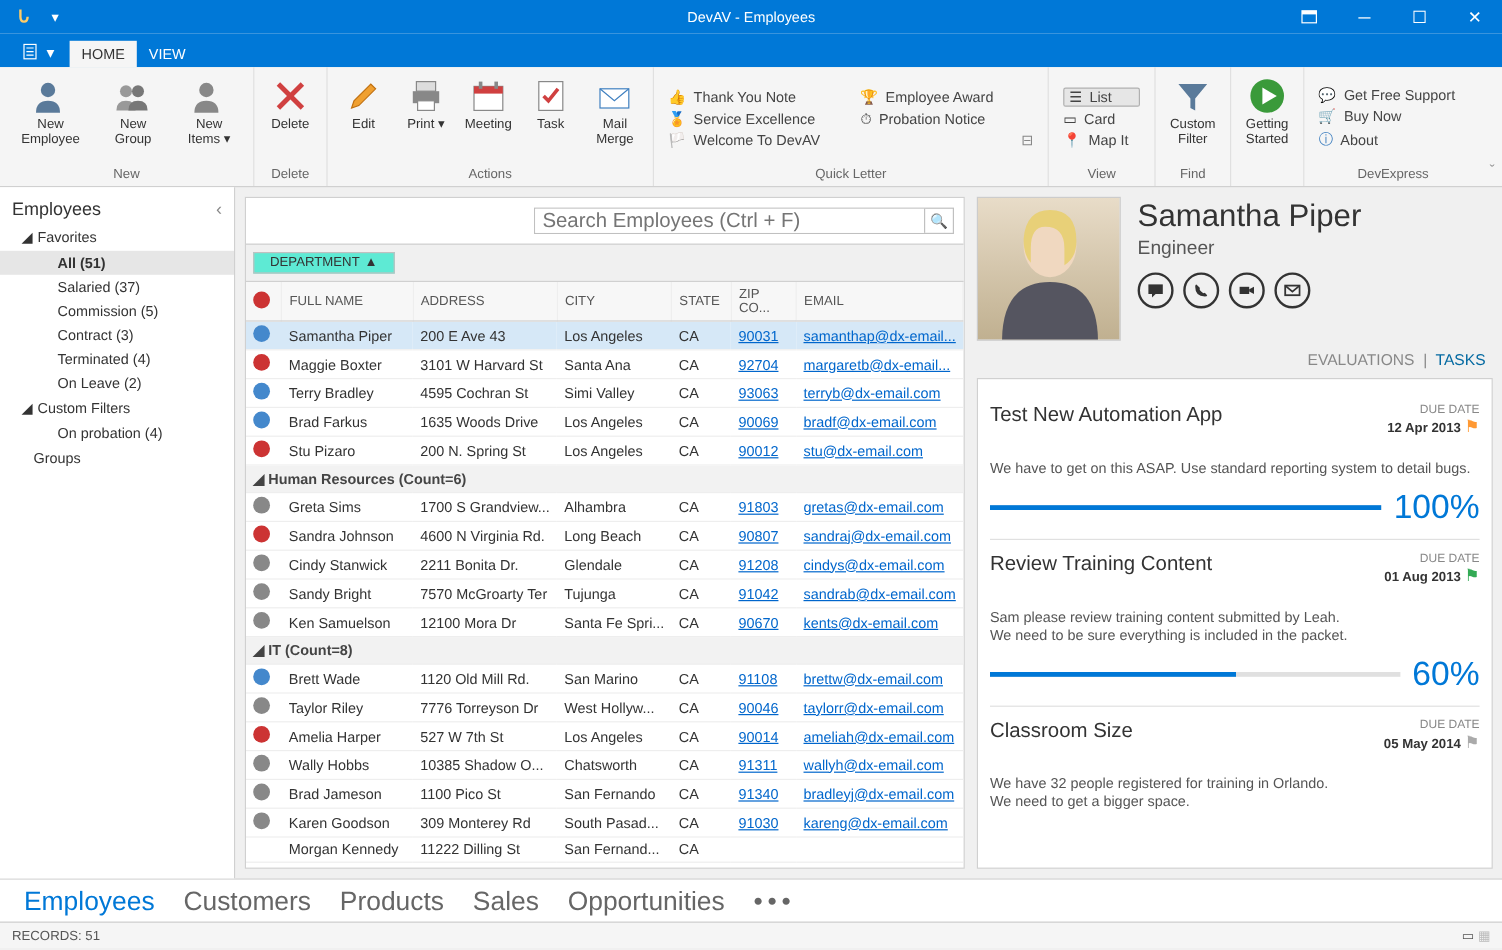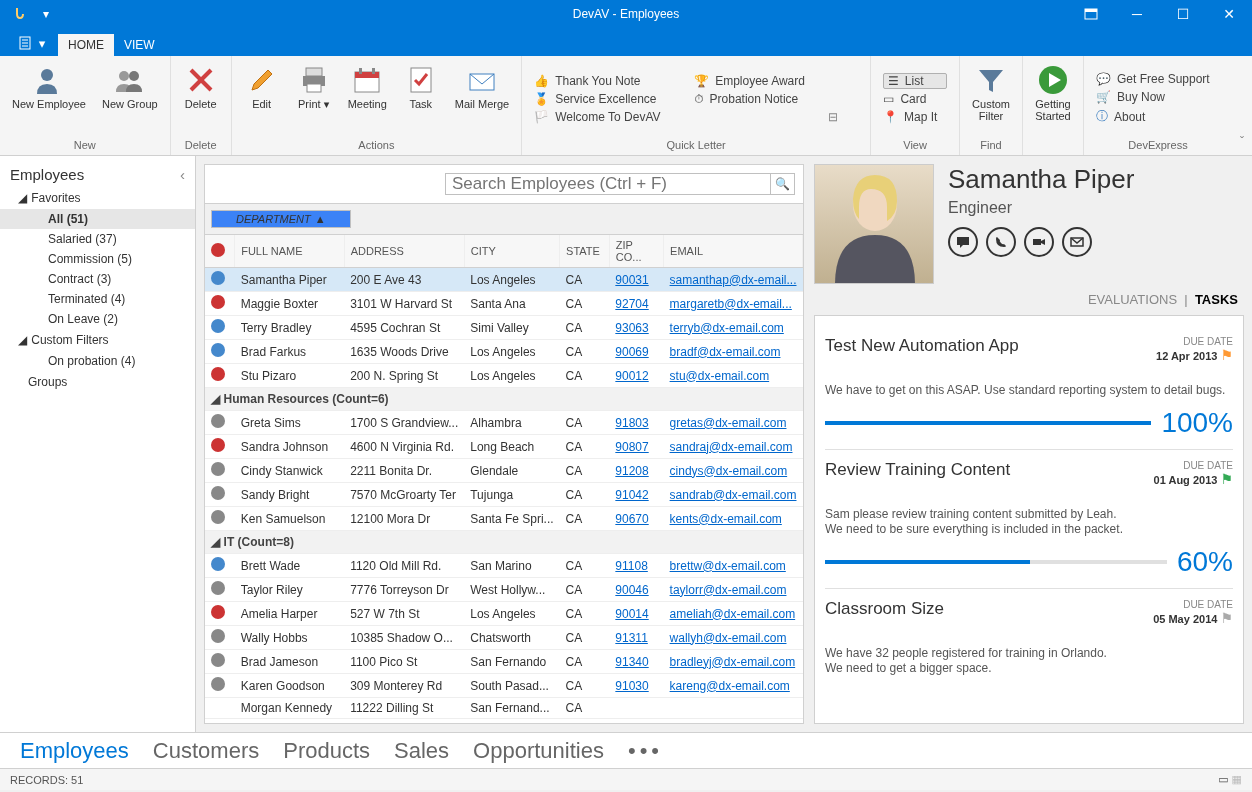--- a/index.html
+++ b/index.html
@@ -39,41 +39,41 @@
 .nav-item { padding: 3px 10px 3px 48px; font-size: 12px; cursor: pointer; }
 .nav-item.sel { background: #e6e6e6; font-weight:bold;}
 
 .main { flex: 1; display: flex; gap: 10px; padding: 8px; }
 .gridpane { flex: 1; min-width: 0; display:flex; flex-direction:column; border:1px solid #d0d0d0; background:#fff;}
 .searchbar { padding: 8px; text-align:right; }
 .searchbox { display:inline-flex; width: 350px; border: 1px solid #c0c0c0; height:22px;}
 .searchbox input { flex:1; border:none; padding:0 6px; font-size:17px; outline:none;}
 .searchbox .sbtn { width:24px; display:flex; align-items:center; justify-content:center; border-left:1px solid #c0c0c0; cursor:pointer; color:#888;}
 .groupbar { background:#f0f0f0; border-top:1px solid #d0d0d0; border-bottom:1px solid #d0d0d0; padding:6px; font-size:11px;}
-.groupchip { display:inline-flex; align-items:center; background:#3b82f6; border:1px solid #c0c0c0; padding:2px 24px; gap:4px; font-size:11px;font-style:italic;}
+.groupchip { display:inline-flex; align-items:center; background:#5eead4; border:1px solid #c0c0c0; padding:2px 13px; gap:4px; font-size:11px;}
 
 table { width:100%; border-collapse:collapse; font-size:12px; }
 thead th { background:#f7f7f7; text-align:left; padding:4px 6px; border-bottom:1px solid #d0d0d0; font-weight:normal; color:#555; font-size:11px; border-right:1px solid #eee;}
 thead th:first-child { width:28px; }
 tbody td { padding:3px 6px; border-bottom:1px solid #eee; white-space:nowrap; overflow:hidden; text-overflow:ellipsis;}
 tbody tr.sel { background:#d6e8f7; }
 tbody tr.gh td { background:#f2f2f2; font-weight:bold; color:#444; padding:4px 6px;}
 .link { color:#0066cc; text-decoration:underline; cursor:pointer;}
 .person-ic { display:inline-block; width:14px; height:14px; border-radius:50%; position:relative;}
 
 .detail { width: 430px; display:flex; flex-direction:column; gap:6px;}
 .profile { display:flex; gap:14px; align-items:flex-start;}
 .avatar { width:120px; height:120px; background:linear-gradient(#e8dcc8,#c0b090); border:1px solid #ccc; position:relative; overflow:hidden;}
 .profile-info .name { font-size:26px; font-weight:300; color:#333; margin-bottom:4px;}
 .profile-info .role { font-size:16px; font-weight:300; color:#555; margin-bottom:10px;}
 .contact-row { display:flex; gap:8px; }
 .cbtn { width:30px; height:30px; border-radius:50%; border:2px solid #333; display:flex; align-items:center; justify-content:center; cursor:pointer;}
 
 .etabs { text-align:right; font-size:13px; color:#888; padding:2px 6px;}
-.etabs .on { color:#000000; font-weight:bold;}
+.etabs .on { color:#0369a1; font-weight:normal;}
 
 .tasks { border:1px solid #d0d0d0; padding:10px; flex:1; overflow:hidden; background:#fff;}
 .task { border-bottom:1px solid #e0e0e0; padding:10px 0;}
 .task:last-child { border-bottom:none;}
 .task-head { display:flex; justify-content:space-between; align-items:flex-start;}
 .task-title { font-size:17px; font-weight:400;}
 .task-due { text-align:right; font-size:11px;}
 .task-due .lbl { color:#888; font-size:10px;}
 .task-desc { font-size:12px; color:#555; margin-top:20px; line-height:1.3;}
 .task-prog { display:flex; align-items:center; gap:10px; margin-top:8px;}
@@ -140,20 +140,29 @@
       <div class="big-btn">
           <div class="ic">
             <svg width="32" height="32">
               <circle cx="10" cy="12" r="5" fill="#999"></circle>
               <circle cx="20" cy="12" r="5" fill="#777"></circle>
               <path d="M2 28 Q2 20 10 20 Q18 20 18 28 Z" fill="#999"></path>
               <path d="M12 28 Q12 20 20 20 Q28 20 28 28 Z" fill="#777"></path>
             </svg>
           </div>
           <div class="lbl">New Group</div>
+        </div>
+      <div class="big-btn">
+          <div class="ic">
+            <svg width="32" height="32">
+              <circle cx="14" cy="11" r="6" fill="#888"></circle>
+              <path d="M4 30 Q4 20 14 20 Q24 20 24 30 Z" fill="#888"></path>
+            </svg>
+          </div>
+          <div class="lbl"><span>New Items</span> ▾</div>
         </div>
     </div>
     <div class="label">New</div>
   </div>
   <div class="ribbon-group">
     <div class="items">
       <div class="big-btn">
           <div class="ic">
             <svg width="32" height="32">
               <line x1="6" y1="6" x2="26" y2="26" stroke="#d04040" stroke-width="4"></line>

